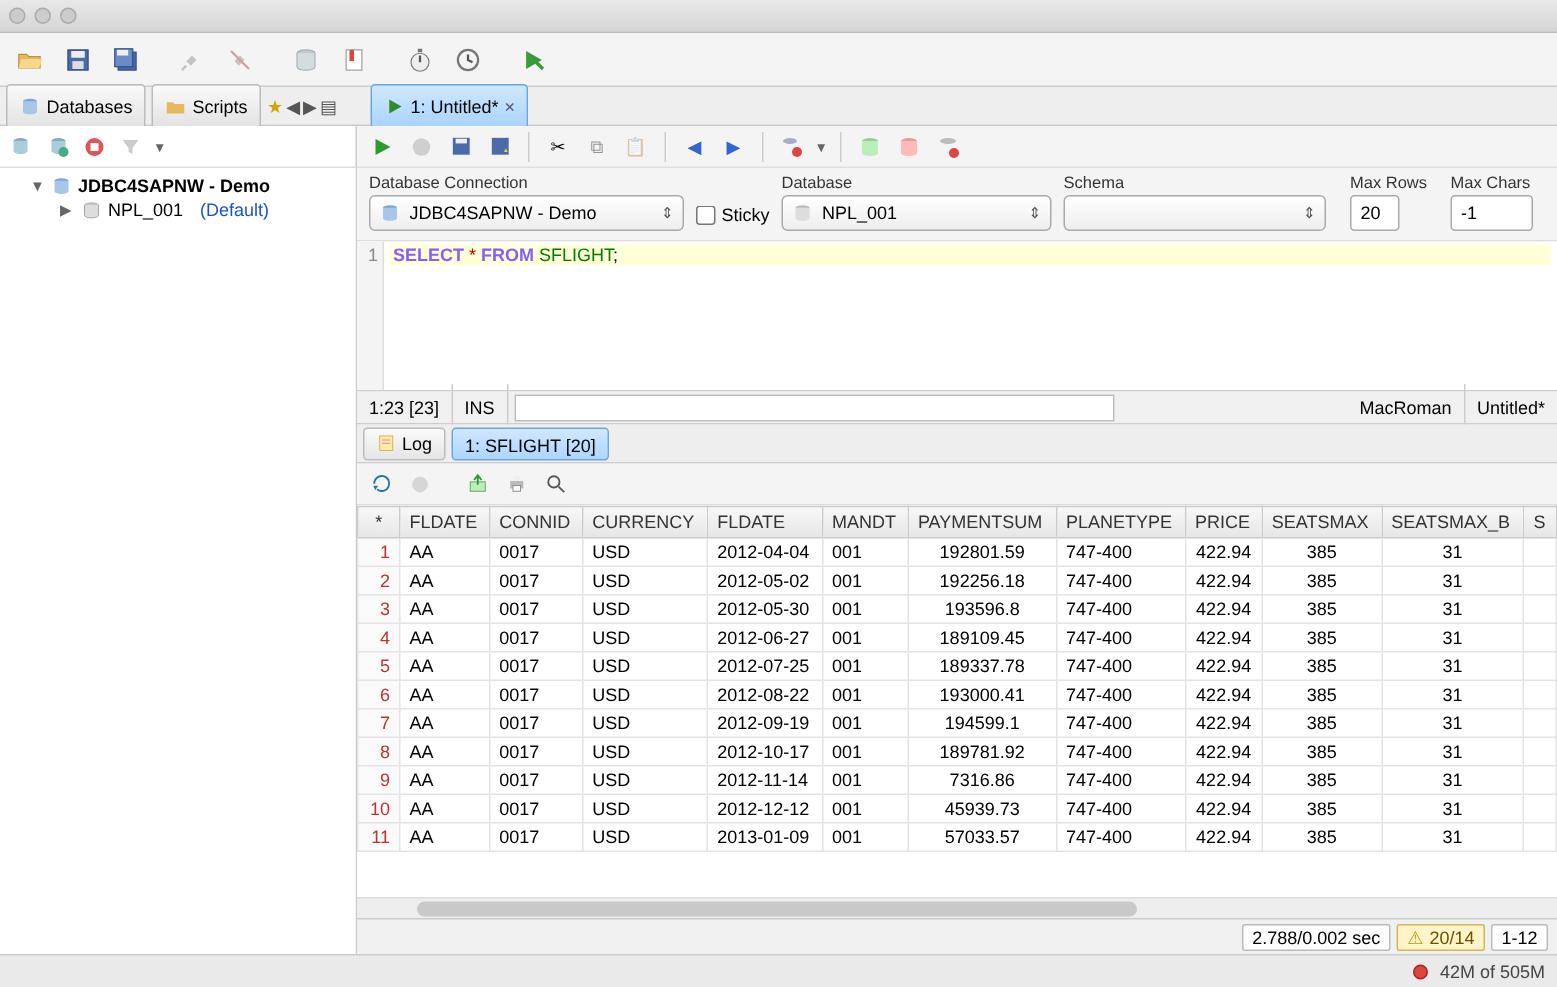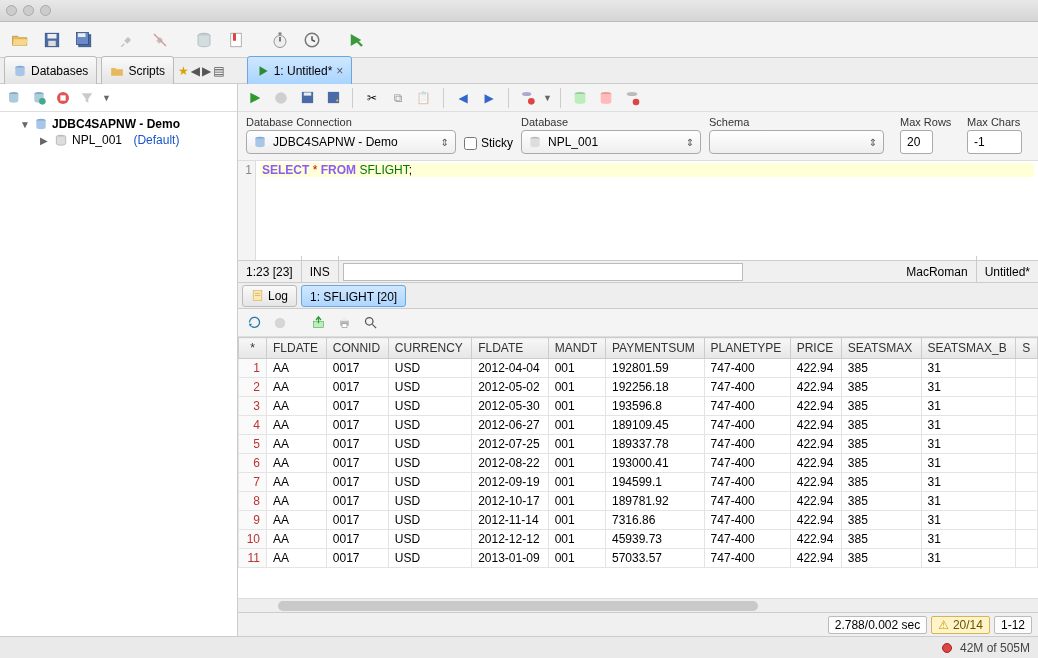--- a/index.html
+++ b/index.html
@@ -47,21 +47,21 @@
 .status-row input.edit-cell { flex:0 0 400px; border:1px solid #bbb; height:18px; margin:0 4px; padding:0 4px; background:#fff; }
 .result-tabs { height:26px; background:#eee; border-bottom:1px solid #ccc; display:flex; align-items:center; padding:0 4px; gap:4px; }
 .rtab { display:flex; align-items:center; gap:4px; height:22px; padding:0 8px; border:1px solid #bbb; border-radius:3px; background:linear-gradient(#fafafa,#e5e5e5); cursor:pointer; font-size:11px; }
 .rtab.active { background:linear-gradient(#d0e7ff,#aed6ff); border-color:#6aa7e0;flex-direction:column; }
 .rtab .x { margin-left:4px; color:#666; }
 .grid-toolbar { height:28px; border-bottom:1px solid #ddd; display:flex; align-items:center; gap:6px; padding:0 6px; background:#f4f4f4; }
 .grid-wrap { flex:1; overflow:auto; background:#fff; position:relative; }
 table.grid { border-collapse:collapse; width:100%; font-size:12px; }
 table.grid th { background:linear-gradient(#f7f7f7,#e6e6e6); border:1px solid #ccc; padding:3px 6px; text-align:left; font-weight:normal; color:#333; position:sticky; top:0; }
 table.grid td { border:1px solid #e4e4e4; padding:2px 6px; white-space:nowrap; }
-table.grid td.num { text-align:left; }
+table.grid td.num { text-align:center; }
 .rownum-h { width:28px; text-align:center !important; }
 .rownum { color:#b33; text-align:right; background:#fafafa; }
 .footer { height:24px; border-top:1px solid #ccc; background:#f0f0f0; display:flex; align-items:center; justify-content:flex-end; gap:4px; padding:0 6px; font-size:11px; }
 .footer .box { border:1px solid #bbb; padding:1px 6px; background:#fdfdfd; height:18px; display:flex; align-items:center; border-radius:2px; }
 .footer .warn { background:#fff3c8; border-color:#d6b25b; color:#6b5200; }
 .footer .warn::before { content:"⚠"; margin-right:4px; color:#c89400; }
 .appfooter { height:22px; border-top:1px solid #ccc; background:#eaeaea; display:flex; align-items:center; justify-content:flex-end; gap:8px; padding:0 8px; font-size:11px; color:#444; }
 .appfooter .redcircle { width:10px;height:10px;border-radius:50%;background:#d44;border:1px solid #a22; }
 .hscroll { height:14px; background:#eee; border-top:1px solid #ddd; position:relative; }
 .hscroll .thumb { position:absolute; left:40px; top:2px; height:10px; width:480px; background:#c9c9c9; border-radius:5px; }

